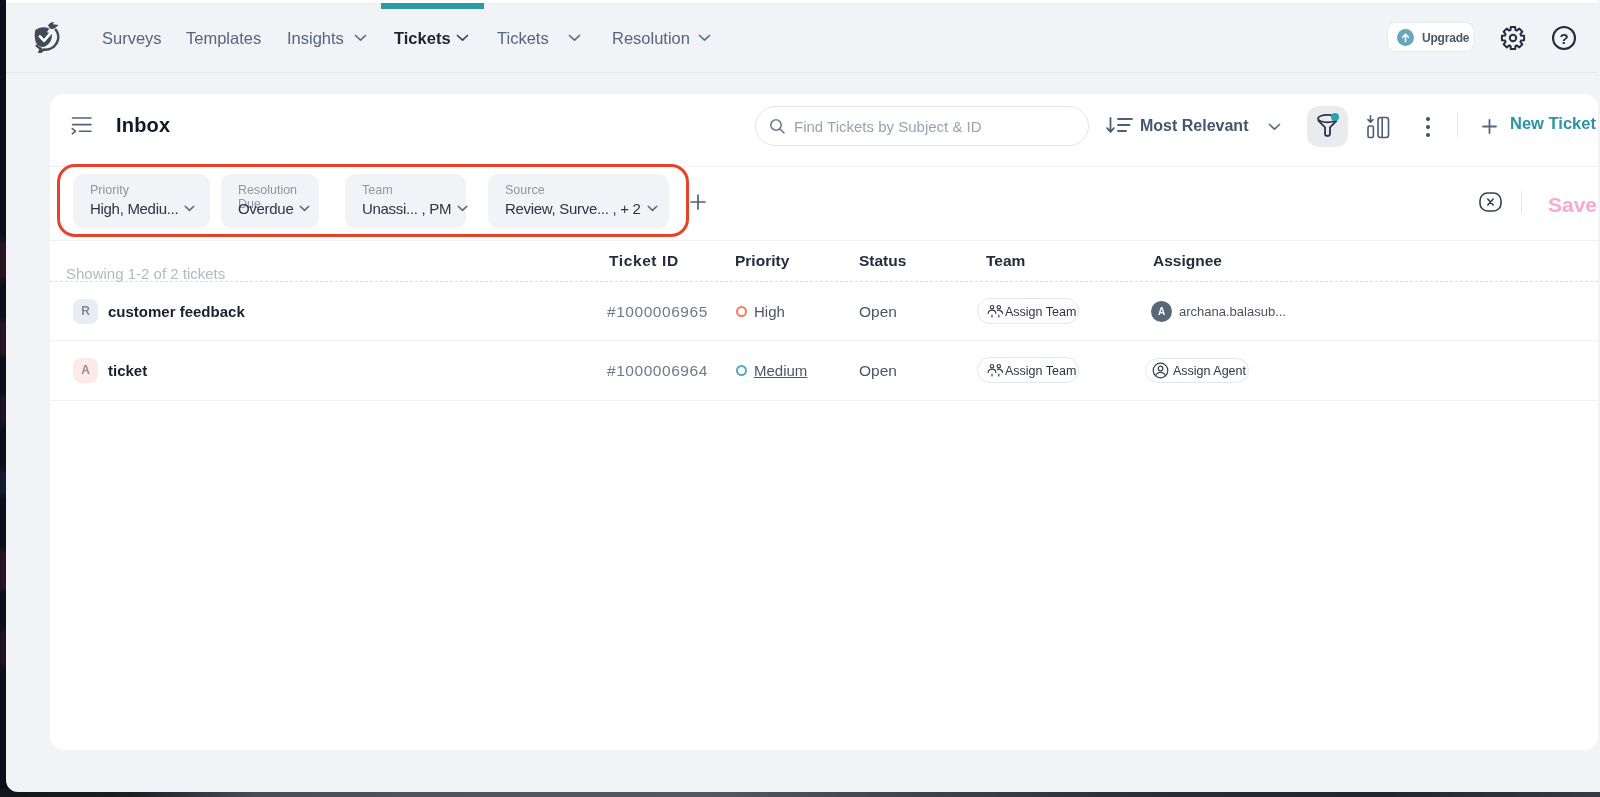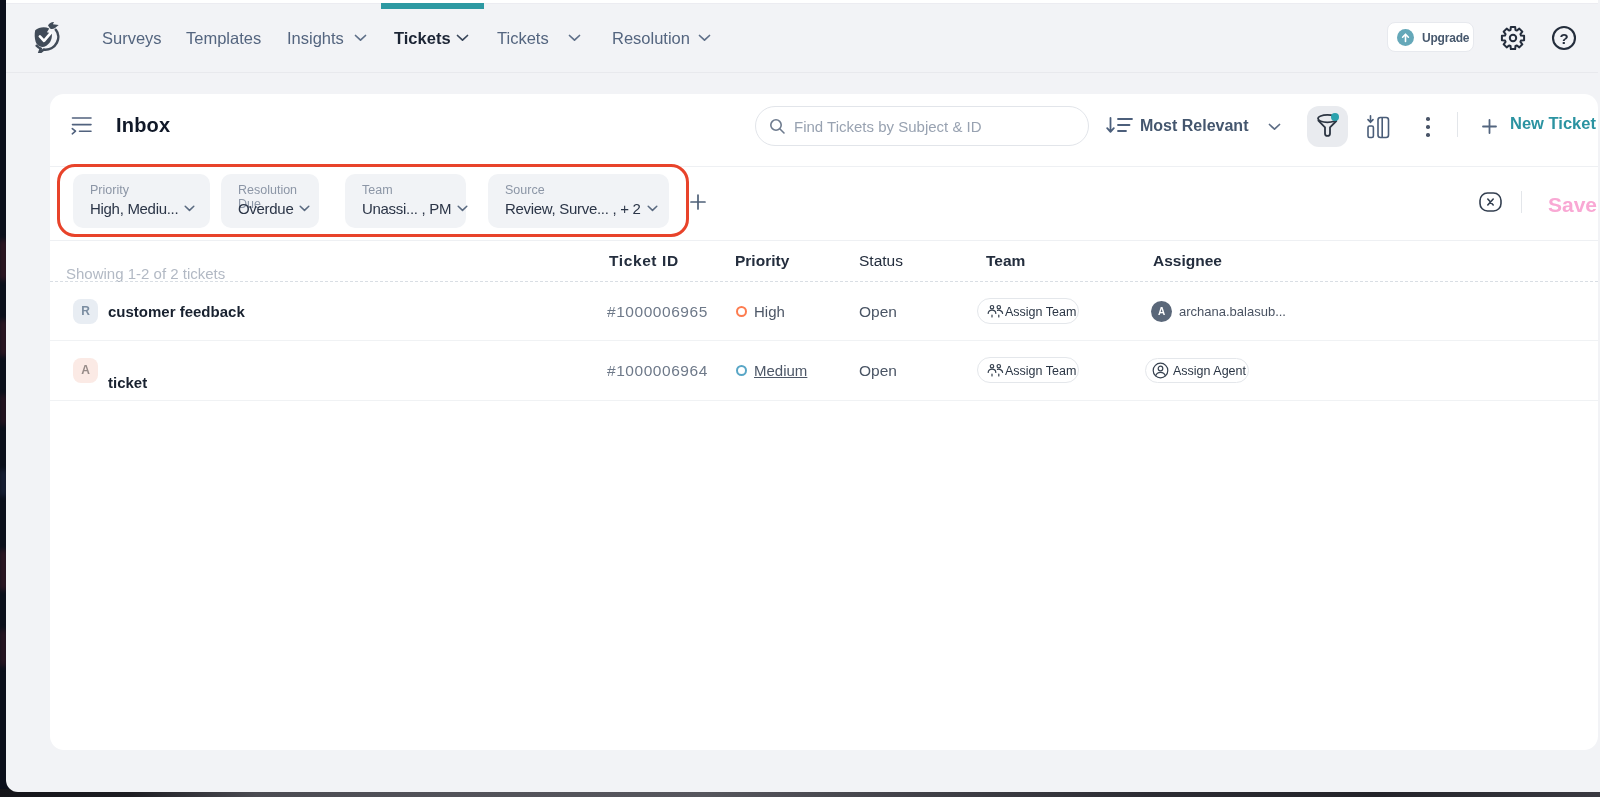--- a/index.html
+++ b/index.html
@@ -183,21 +183,21 @@
     <path d="M8.8 7 L14.2 13 M14.2 7 L8.8 13" stroke="#333f50" stroke-width="1.6" stroke-linecap="round"></path>
   </svg>
   <div class="vline" style="left:1521px;top:191px;height:22px;"></div>
   <span class="abs" style="left:1548px;top:193px;font-size:21px;font-weight:700;color:#f9a8d4;">Save</span>
 
   <div class="hline" style="left:50px;top:240px;width:1548px;"></div>
 
   <span class="abs" style="left:66px;top:253px;font-size:15px;color:#b2b9c4;margin-top:12px;">Showing 1-2 of 2 tickets</span>
   <span class="abs" style="left:609px;top:252px;font-size:15.5px;font-weight:700;color:#232d3d;letter-spacing:.6px;">Ticket ID</span>
   <span class="abs" style="left:735px;top:252px;font-size:15.5px;font-weight:700;color:#232d3d;">Priority</span>
-  <span class="abs" style="left:859px;top:252px;font-size:15.5px;font-weight:400;color:#232d3d;">Status</span>
+  <span class="abs" style="left:859px;top:252px;font-size:15.5px;font-weight:700;color:#232d3d;">Status</span>
   <span class="abs" style="left:986px;top:252px;font-size:15.5px;font-weight:700;color:#232d3d;">Team</span>
   <span class="abs" style="left:1153px;top:252px;font-size:15.5px;font-weight:700;color:#232d3d;">Assignee</span>
   <div class="abs" style="left:50px;top:281px;width:1548px;height:0;border-top:1px dashed #d9dee4;"></div>
 
   <div class="avsq" style="left:73px;top:299px;background:#e8edf3;color:#7b8da1;">R</div>
   <span class="abs" style="left:108px;top:303px;font-size:15px;font-weight:700;color:#18212f;">customer feedback</span>
   <span class="abs" style="left:607px;top:303px;font-size:15.5px;color:#6e7989;letter-spacing:.55px;">#1000006965</span>
   <div class="ring" style="left:736px;top:306px;border:2px solid #fd7c4f;"></div>
   <span class="abs" style="left:754px;top:303px;font-size:15px;color:#4d5767;">High</span>
   <span class="abs" style="left:859px;top:303px;font-size:15.5px;color:#4a5565;">Open</span>
@@ -208,21 +208,21 @@
     <path d="M1.2 9.5 C1.2 7.4 2.9 6.2 5 6.2 C7.1 6.2 8.8 7.4 8.8 9.5" fill="none" stroke="#36414f" stroke-width="1.2" stroke-linecap="round"></path>
     <path d="M10.5 6.3 C12.8 5.9 15.6 7.2 15.6 9.5" fill="none" stroke="#36414f" stroke-width="1.2" stroke-linecap="round"></path>
     <path d="M5 11 L5 13 M11.8 11 L11.8 13" stroke="#36414f" stroke-width="1.2" stroke-linecap="round"></path>
   </svg>
   <span class="abs" style="left:1005px;top:305px;font-size:12.5px;color:#2b3645;">Assign Team</span>
   <div class="abs" style="left:1151px;top:301px;width:21px;height:21px;border-radius:50%;background:#5a6779;color:#fff;font-size:10px;font-weight:700;text-align:center;line-height:21px;">A</div>
   <span class="abs" style="left:1179px;top:304px;font-size:13px;color:#4a5362;">archana.balasub...</span>
   <div class="hline" style="left:50px;top:340px;width:1548px;background:#f0f2f4;"></div>
 
   <div class="avsq" style="left:73px;top:358px;background:#fbeae5;color:#968b88;">A</div>
-  <span class="abs" style="left:108px;top:362px;font-size:15px;font-weight:700;color:#18212f;margin-top:12px;">ticket</span>
+  <span class="abs" style="left:108px;top:362px;font-size:15px;font-weight:700;color:#18212f;">ticket</span>
   <span class="abs" style="left:607px;top:362px;font-size:15.5px;color:#6e7989;letter-spacing:.55px;">#1000006964</span>
   <div class="ring" style="left:736px;top:365px;border:2px solid #58a6c6;"></div>
   <span class="abs" style="left:754px;top:362px;font-size:15px;color:#4d5767;text-decoration:underline;">Medium</span>
   <span class="abs" style="left:859px;top:362px;font-size:15.5px;color:#4a5565;">Open</span>
   <div class="pill" style="left:977px;top:357px;width:102px;"></div>
   <svg class="abs" style="left:987px;top:363px" width="17" height="14" viewBox="0 0 17 14">
     <circle cx="5" cy="3.2" r="1.7" fill="none" stroke="#36414f" stroke-width="1.2"></circle>
     <circle cx="11.8" cy="3.2" r="1.7" fill="none" stroke="#36414f" stroke-width="1.2"></circle>
     <path d="M1.2 9.5 C1.2 7.4 2.9 6.2 5 6.2 C7.1 6.2 8.8 7.4 8.8 9.5" fill="none" stroke="#36414f" stroke-width="1.2" stroke-linecap="round"></path>
     <path d="M10.5 6.3 C12.8 5.9 15.6 7.2 15.6 9.5" fill="none" stroke="#36414f" stroke-width="1.2" stroke-linecap="round"></path>

